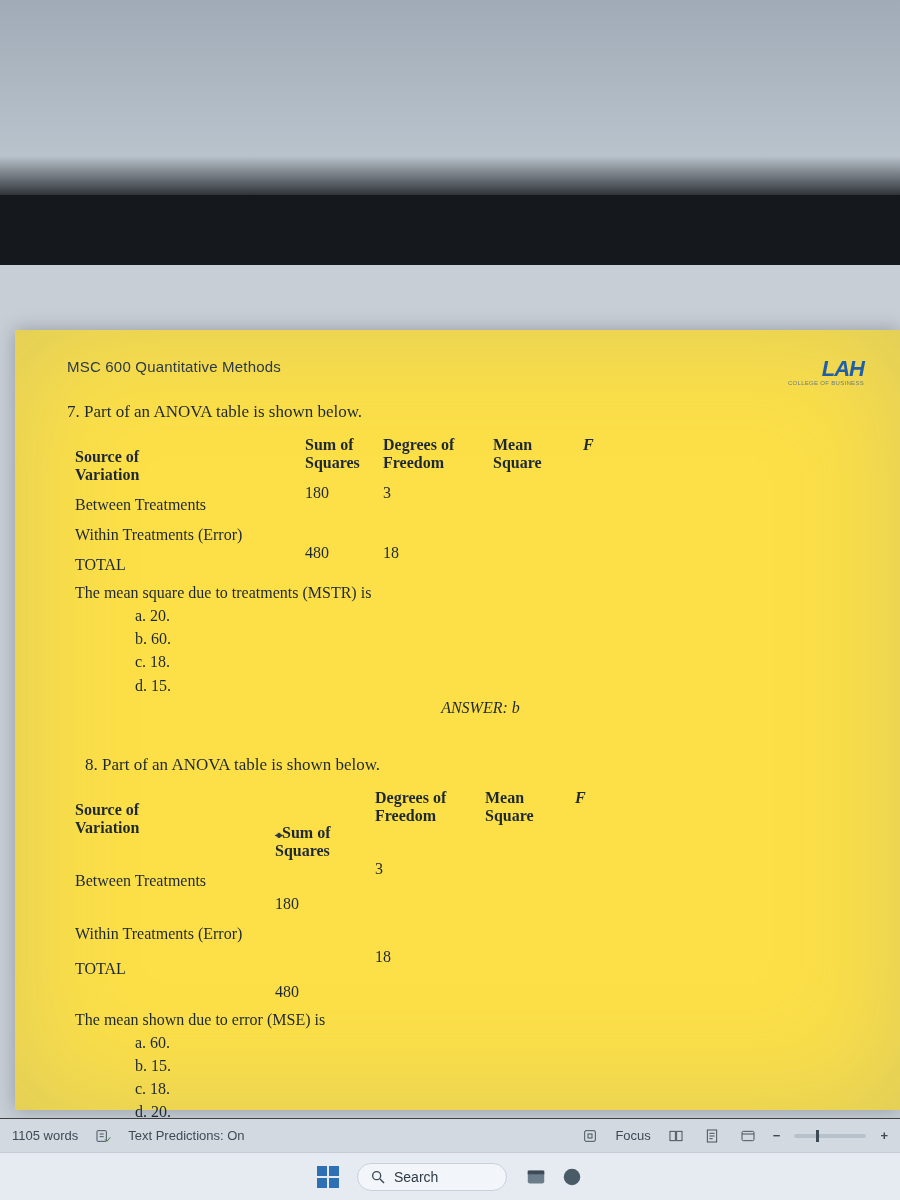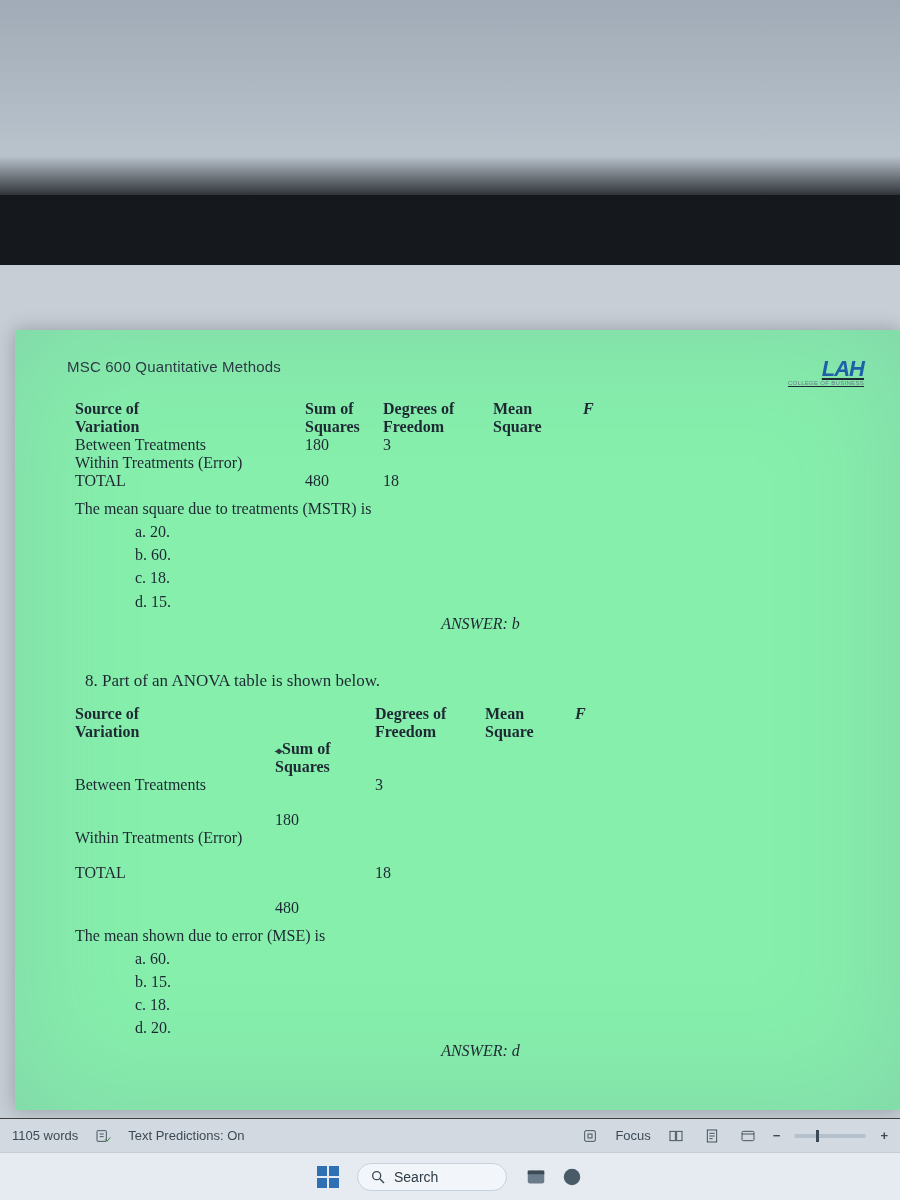--- a/index.html
+++ b/index.html
@@ -19,34 +19,34 @@
     position:absolute; left:0; right:0; top:195px; height:70px;
     background:#15181c;
   }
   .desk {
     position:absolute; left:0; right:0; top:265px; bottom:0;
     background:#c7ced6;
   }
   .page {
     position:absolute;
     left:15px; right:0; top:330px; bottom:90px;
-    background:#86efac;
+    background:#fde047;
     box-shadow: 0 0 18px rgba(0,0,0,.25), inset 0 0 120px rgba(120,140,160,.25);
     padding:28px 36px 40px 52px;
     color:#1e2833;
   }
   .hdr-row { display:flex; justify-content:space-between; align-items:flex-start; }
   .course-title { font-family: Arial, Helvetica, sans-serif; font-size:15px; color:#2b3a44; letter-spacing:.2px; }
-  .logo-box { text-align:right; line-height:1;text-decoration:underline; }
+  .logo-box { text-align:right; line-height:1; }
   .logo { font-family: Arial, sans-serif; font-weight:900; font-style:italic; font-size:22px; color:#1e5fa8; letter-spacing:-1px; }
   .logo-sub { font-family: Arial, sans-serif; font-size:6px; color:#6a7a88; letter-spacing:.3px; }
   .q-title { font-size:17px; margin-top:16px; }
   .anova { margin-top:14px; margin-left:8px; }
   .anova-row { display:flex; }
-  .c-src { width:230px; }
+  .c-src { width:230px;margin-top:12px; }
   .c-ss  { width:78px; }
   .c-df  { width:110px; }
   .c-ms  { width:90px; }
   .c-f   { width:40px; font-style:italic; }
   .b { font-weight:bold; }
   .stem { margin-top:10px; margin-left:8px; }
   .opts { margin-left:68px; margin-top:2px; line-height:1.45; }
   .ans  { margin-left:30px; font-style:italic; margin-top:2px;text-align:center; }
   .q8 { margin-top:38px; }
   .anova2 { margin-top:14px; margin-left:8px; }
@@ -97,20 +97,21 @@
 <div class="page">
 
   <div class="hdr-row">
     <div class="course-title">MSC 600 Quantitative Methods</div>
     <div class="logo-box">
       <div class="logo">LAH</div>
       <div class="logo-sub">COLLEGE OF BUSINESS</div>
     </div>
   </div>
 
+  <div class="q-title">7. Part of an ANOVA table is shown below.</div>
 
   <div class="anova">
     <div class="anova-row b">
       <div class="c-src">Source of<br>Variation</div>
       <div class="c-ss">Sum of<br>Squares</div>
       <div class="c-df">Degrees of<br>Freedom</div>
       <div class="c-ms">Mean<br>Square</div>
       <div class="c-f">F</div>
     </div>
     <div class="anova-row">

